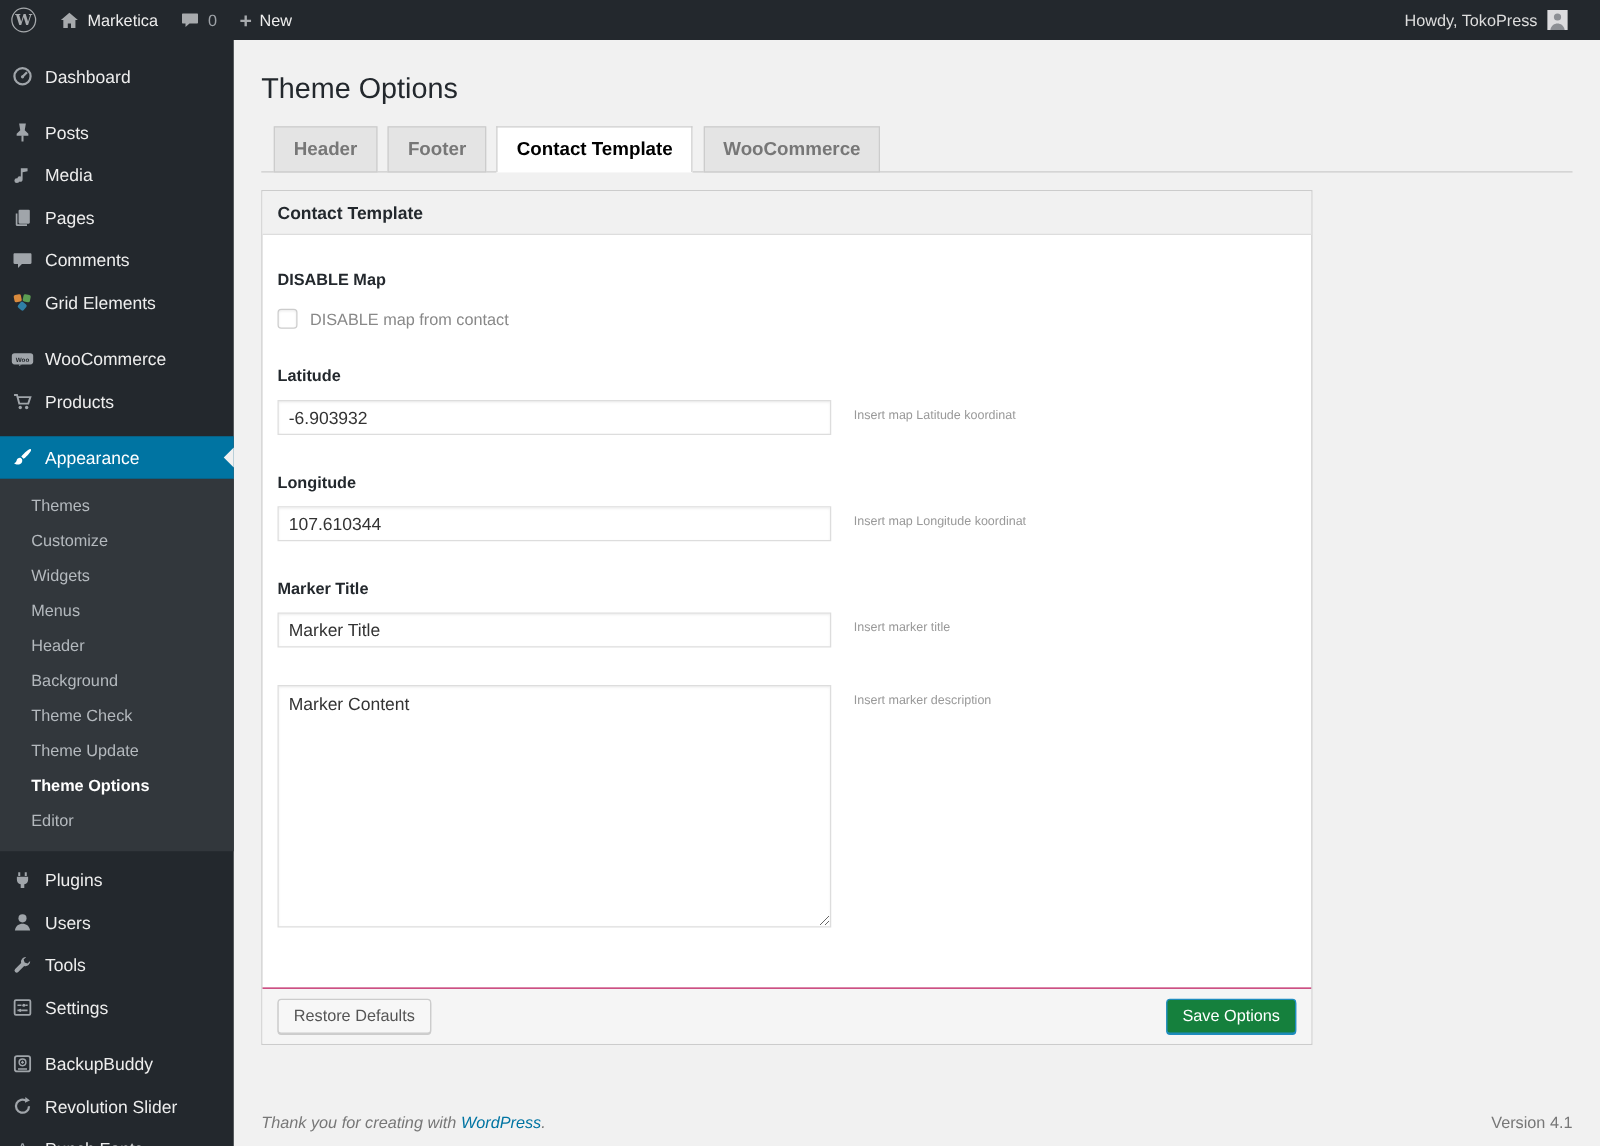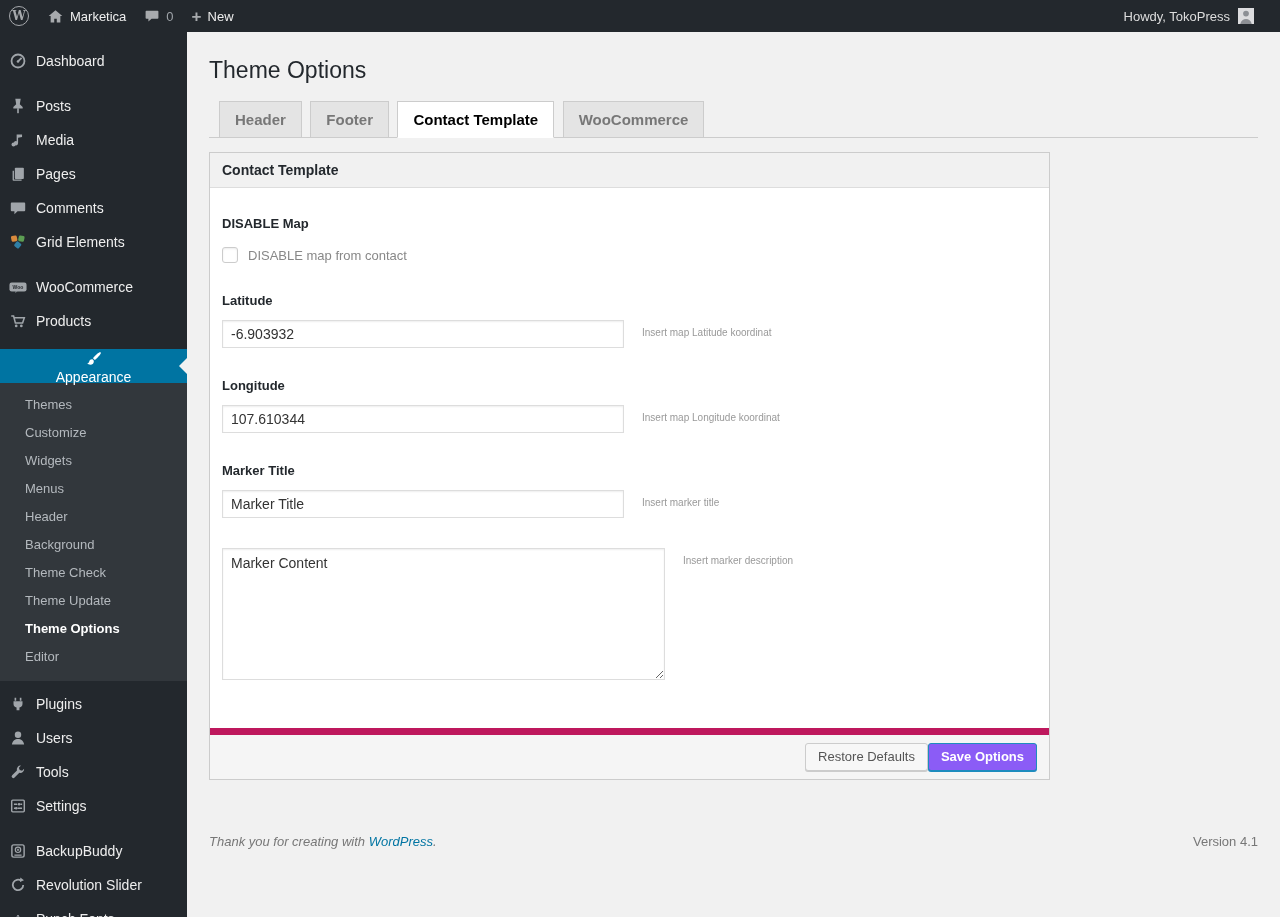--- a/index.html
+++ b/index.html
@@ -37,21 +37,21 @@
   
   .menu-item {
     display:flex; align-items:center; height:34px; color:#eee; font-size:14px;
     cursor:pointer; position:relative;
   }
   .menu-item .mi {
     width:20px; height:20px; margin:0 8px; color:#a0a5aa; flex-shrink:0;
     display:flex; align-items:center; justify-content:center; font-size:14px;
   }
   .menu-item .mi svg { display:block; }
-  .menu-item.active { background:#0074a2; color:#fff;flex-direction:column; }
+  .menu-item.active { background:#0074a2; color:#fff; }
   .menu-item.active .mi { color:#fff; }
   .menu-item.active::after {
     content:""; position:absolute; right:0; top:50%; margin-top:-8px;
     border:8px solid transparent; border-right-color:#f1f1f1;
   }
   .menu-sep { height:11px; }
   .submenu { background:#32373c; padding:8px 0 10px; margin-bottom:6px; }
   .submenu-item {
     padding:7px 25px; font-size:13px; line-height:14px; color:#b4b9be; cursor:pointer;
   }
@@ -78,40 +78,40 @@
   .field-label { font-size:13px; font-weight:bold; color:#23282d; }
   .check-row { margin-top:16px; display:flex; align-items:center; }
   .wp-checkbox {
     appearance:none; -webkit-appearance:none; width:16px; height:16px; margin:0;
     border:1px solid #ccc; border-radius:3px; background:#fff;
     box-shadow:inset 0 1px 2px rgba(0,0,0,.08); cursor:pointer;
   }
   .check-label { font-size:13px; color:#888; margin-left:10px; }
   .input-row { margin-top:12px; display:flex; align-items:flex-start; }
   .text-input {
-    width:402px; height:28px; border:1px solid #ddd; background:#fff;
+    width:443px; height:28px; border:1px solid #ddd; background:#fff;
     box-shadow:inset 0 1px 2px rgba(0,0,0,.07); padding:0 8px;
     font-size:14px; color:#333; font-family:"Liberation Sans", sans-serif; border-radius:0;
   }
   .textarea-input {
-    width:443px; height:132px; border:1px solid #ddd; background:#fff;
+    width:443px; height:194px; border:1px solid #ddd; background:#fff;
     box-shadow:inset 0 1px 2px rgba(0,0,0,.07); padding:6px 8px;
     font-size:14px; color:#333; font-family:"Liberation Sans", sans-serif; resize:both; border-radius:0;
   }
   .hint { margin-left:18px; margin-top:7px; font-size:10px; color:#999; }
   .panel-footer {
-    background:#f5f5f5; border-top:7px solid #be185d; padding:8px 12px;
-    display:flex; justify-content:flex-end; align-items:center;
+    background:#f5f5f5; border-top:1px solid #be185d; padding:8px 12px;
+    display:flex; justify-content:space-between; align-items:center;
   }
   .btn {
     font-size:13px; line-height:16px; padding:5px 12px; border-radius:3px;
     cursor:pointer; font-family:"Liberation Sans", sans-serif;
   }
   .btn-secondary { background:#f7f7f7; border:1px solid #ccc; color:#555; box-shadow:0 1px 0 #ccc; }
-  .btn-primary { background:#8b5cf6; border:1px solid #1e8cbe; color:#fff; box-shadow:0 1px 0 #1e8cbe;font-weight:bold; }
+  .btn-primary { background:#15803d; border:1px solid #1e8cbe; color:#fff; box-shadow:0 1px 0 #1e8cbe; }
 
   .page-footer { display:flex; justify-content:space-between; margin-top:54px; font-size:13px; color:#777; }
   .thanks { font-style:italic; color:#777; }
   .thanks a { color:#0074a2; text-decoration:none; }
 </style>
 </head>
 <body>
 
 <div id="adminbar">
   <div class="ab-item">

